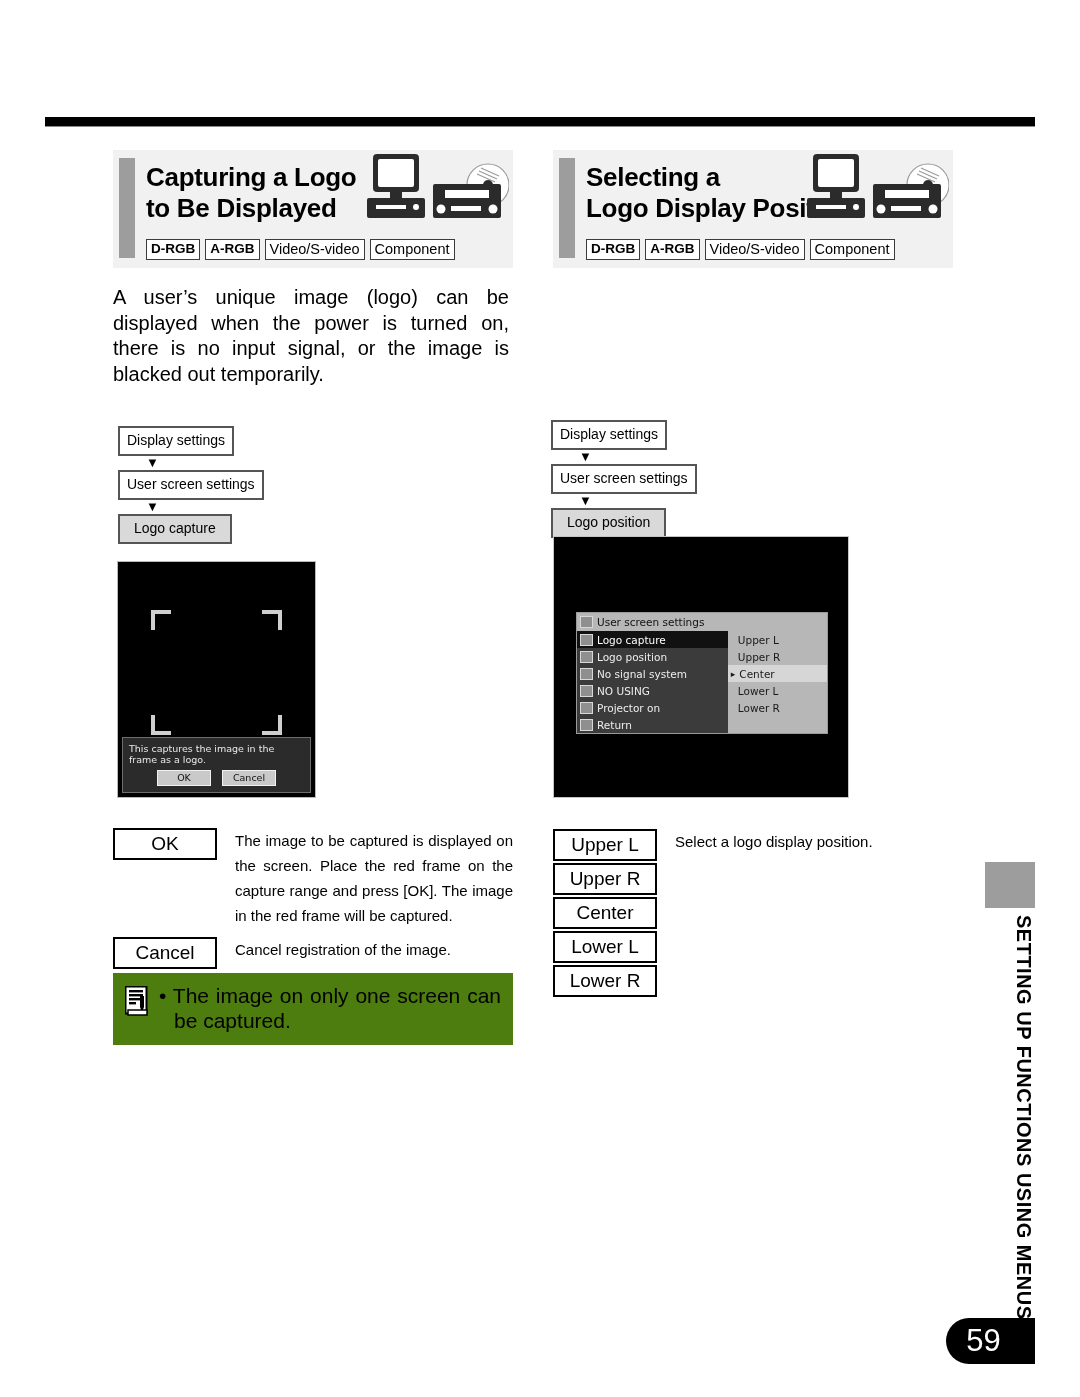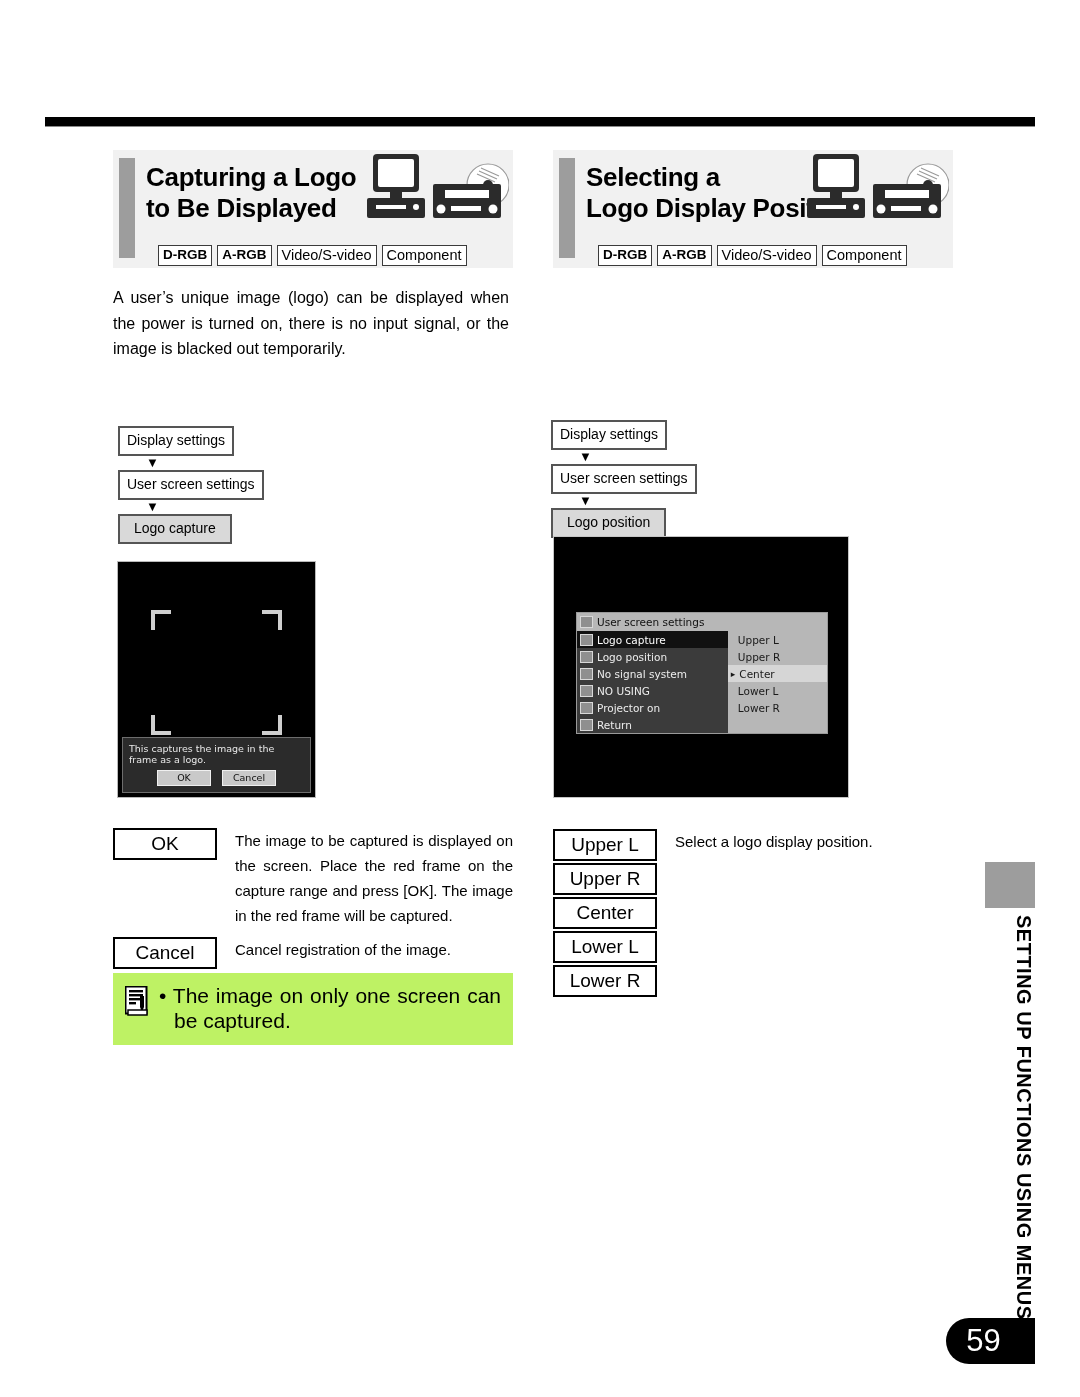--- a/index.html
+++ b/index.html
@@ -57,25 +57,24 @@
     top: 12px;
     font-size: 26px;
     font-weight: bold;
     line-height: 31px;
     letter-spacing: -0.3px;
     white-space: pre-line;
   }
   .sig-row {
     position: absolute;
     left: 33px;
-    bottom: 2px;
+    bottom: 8px;
     display: flex;
     gap: 5px;
     align-items: flex-end;
-    margin-left: 12px;
   }
   .sig {
     border: 1px solid #3b3b3b;
     background: #fff;
     font-size: 14.5px;
     line-height: 14px;
     padding: 2px 4px 3px 4px;
     white-space: nowrap;
   }
   .sig.bold { font-weight: bold; font-size: 13.5px; }
@@ -85,21 +84,21 @@
     position: absolute;
     right: 4px;
     top: 2px;
     width: 160px;
     height: 80px;
   }
   .dev-icons svg { display: block; }
 
   
   .para {
-    font-size: 16px;
+    font-size: 20px;
     line-height: 25.5px;
     text-align: justify;
     margin-top: 17px;
     width: 396px;
   }
 
   
   .path { position: absolute; }
   .path-box {
     display: inline-block;
@@ -255,21 +254,21 @@
     flex: 1 1 auto;
   }
   .keydesc.nojust { text-align: left; }
 
   
   .notebox {
     position: absolute;
     left: 113px;
     top: 973px;
     width: 400px;
-    background: #bef264;
+    background: #4d7c0f;
     padding: 10px 12px 12px 12px;
     box-sizing: border-box;
     display: flex;
     gap: 8px;
   }
   .note-icon { flex: 0 0 auto; margin-top: 3px; }
   .note-list { list-style: none; margin: 0; padding: 0; }
   .note-list li {
     font-size: 21px;
     line-height: 25px;

